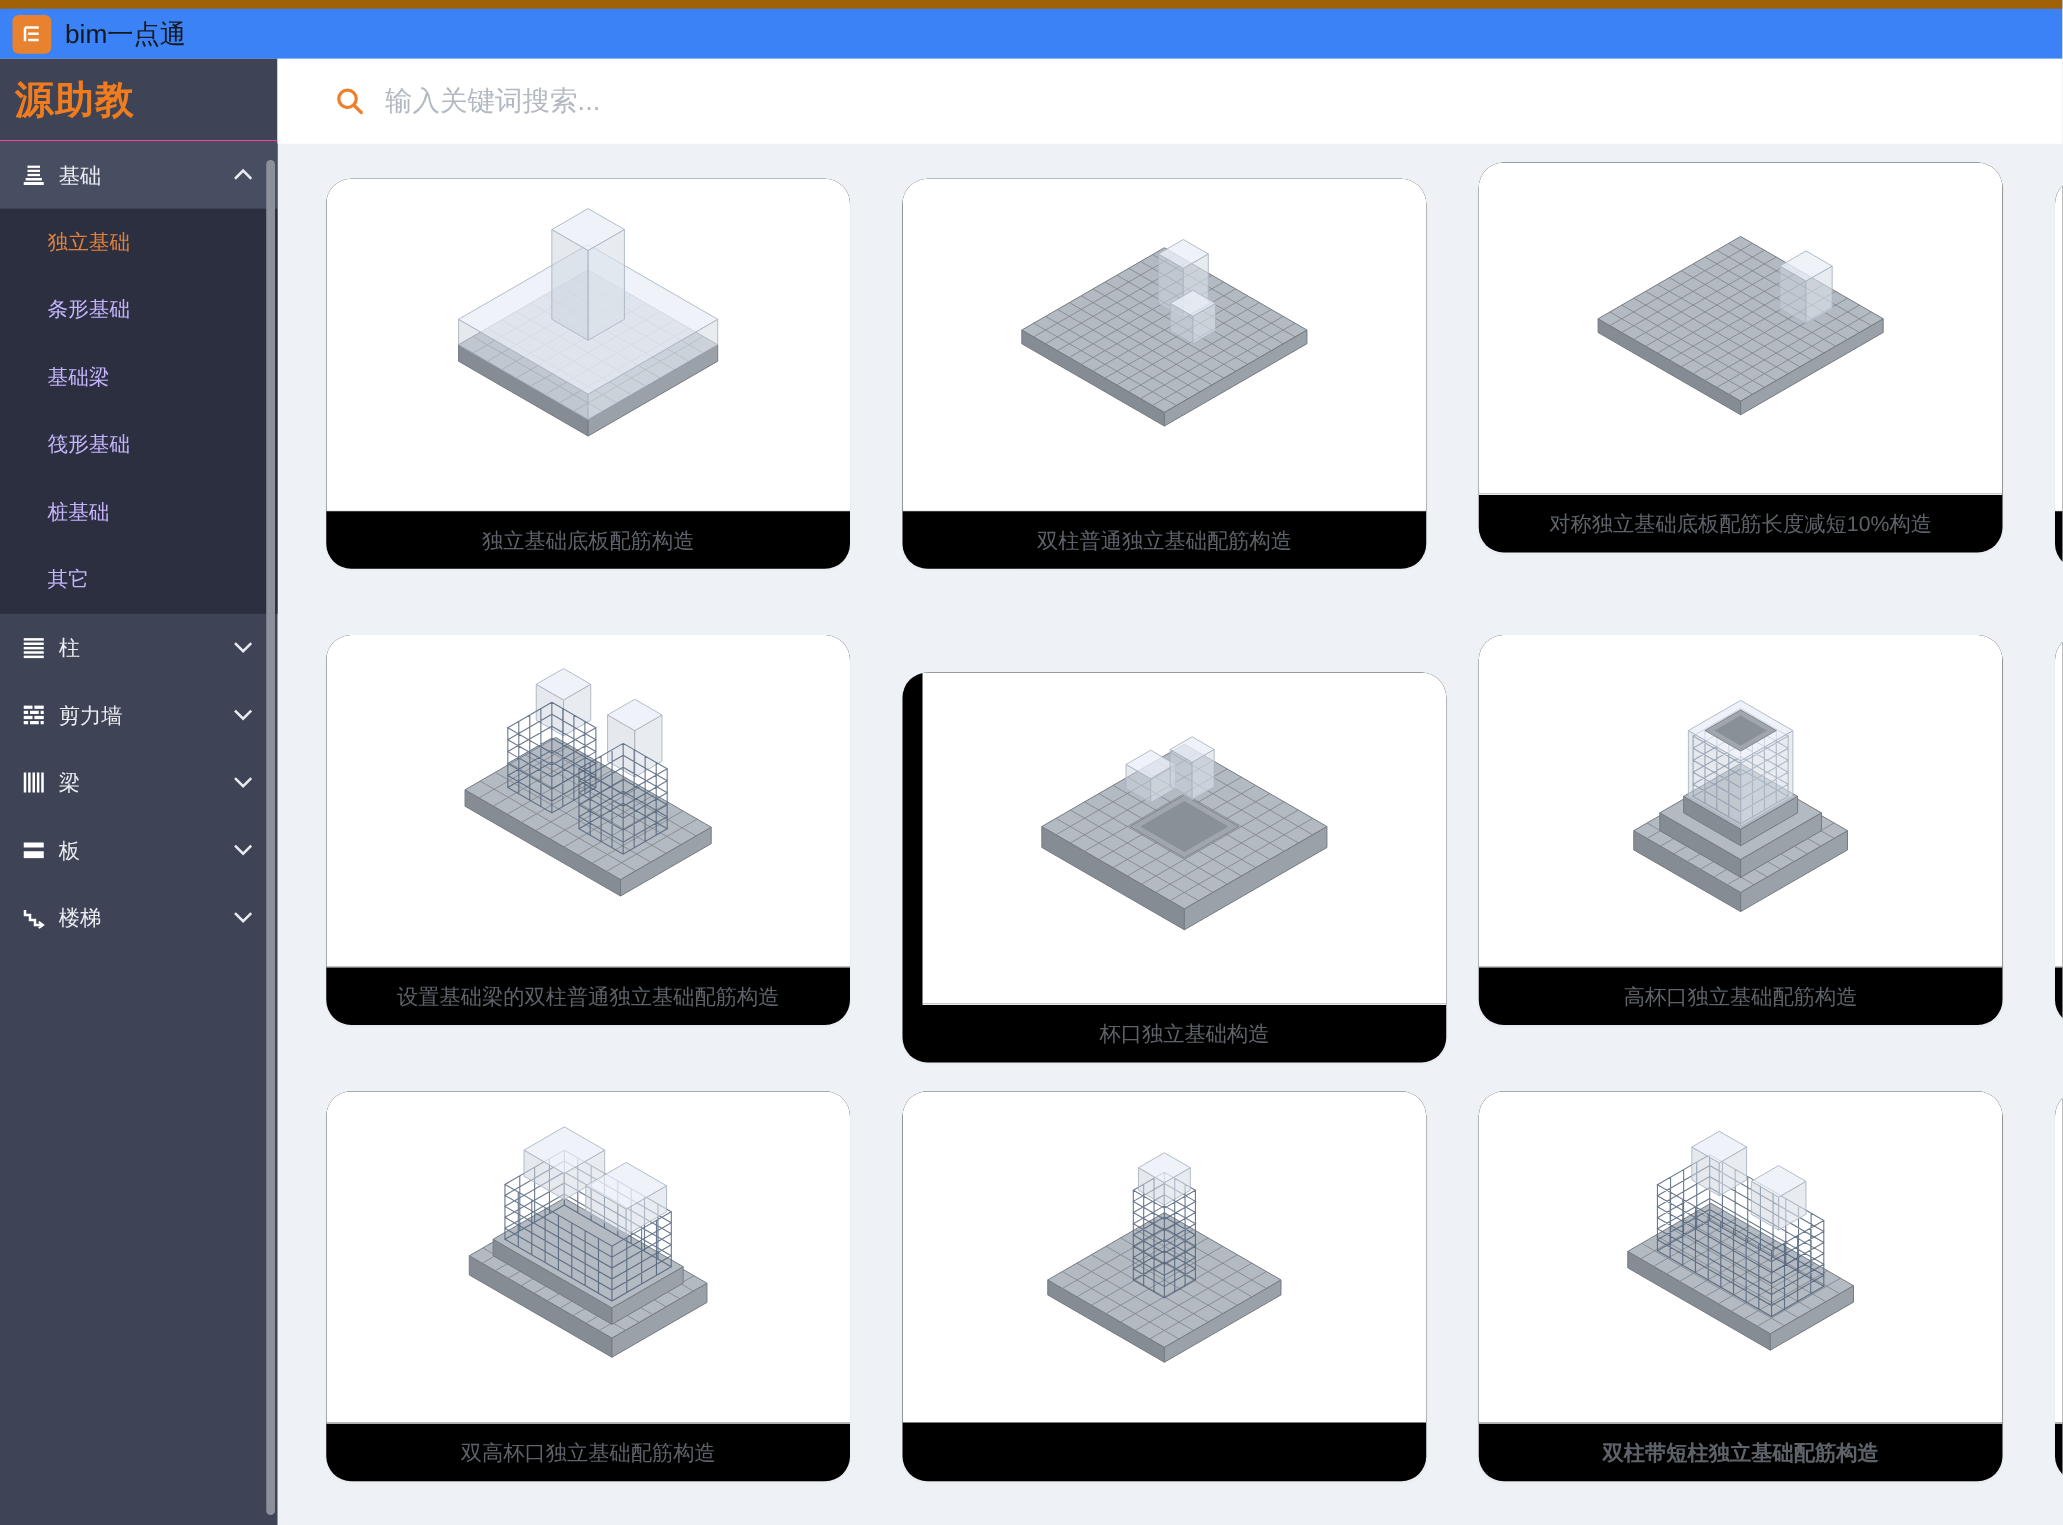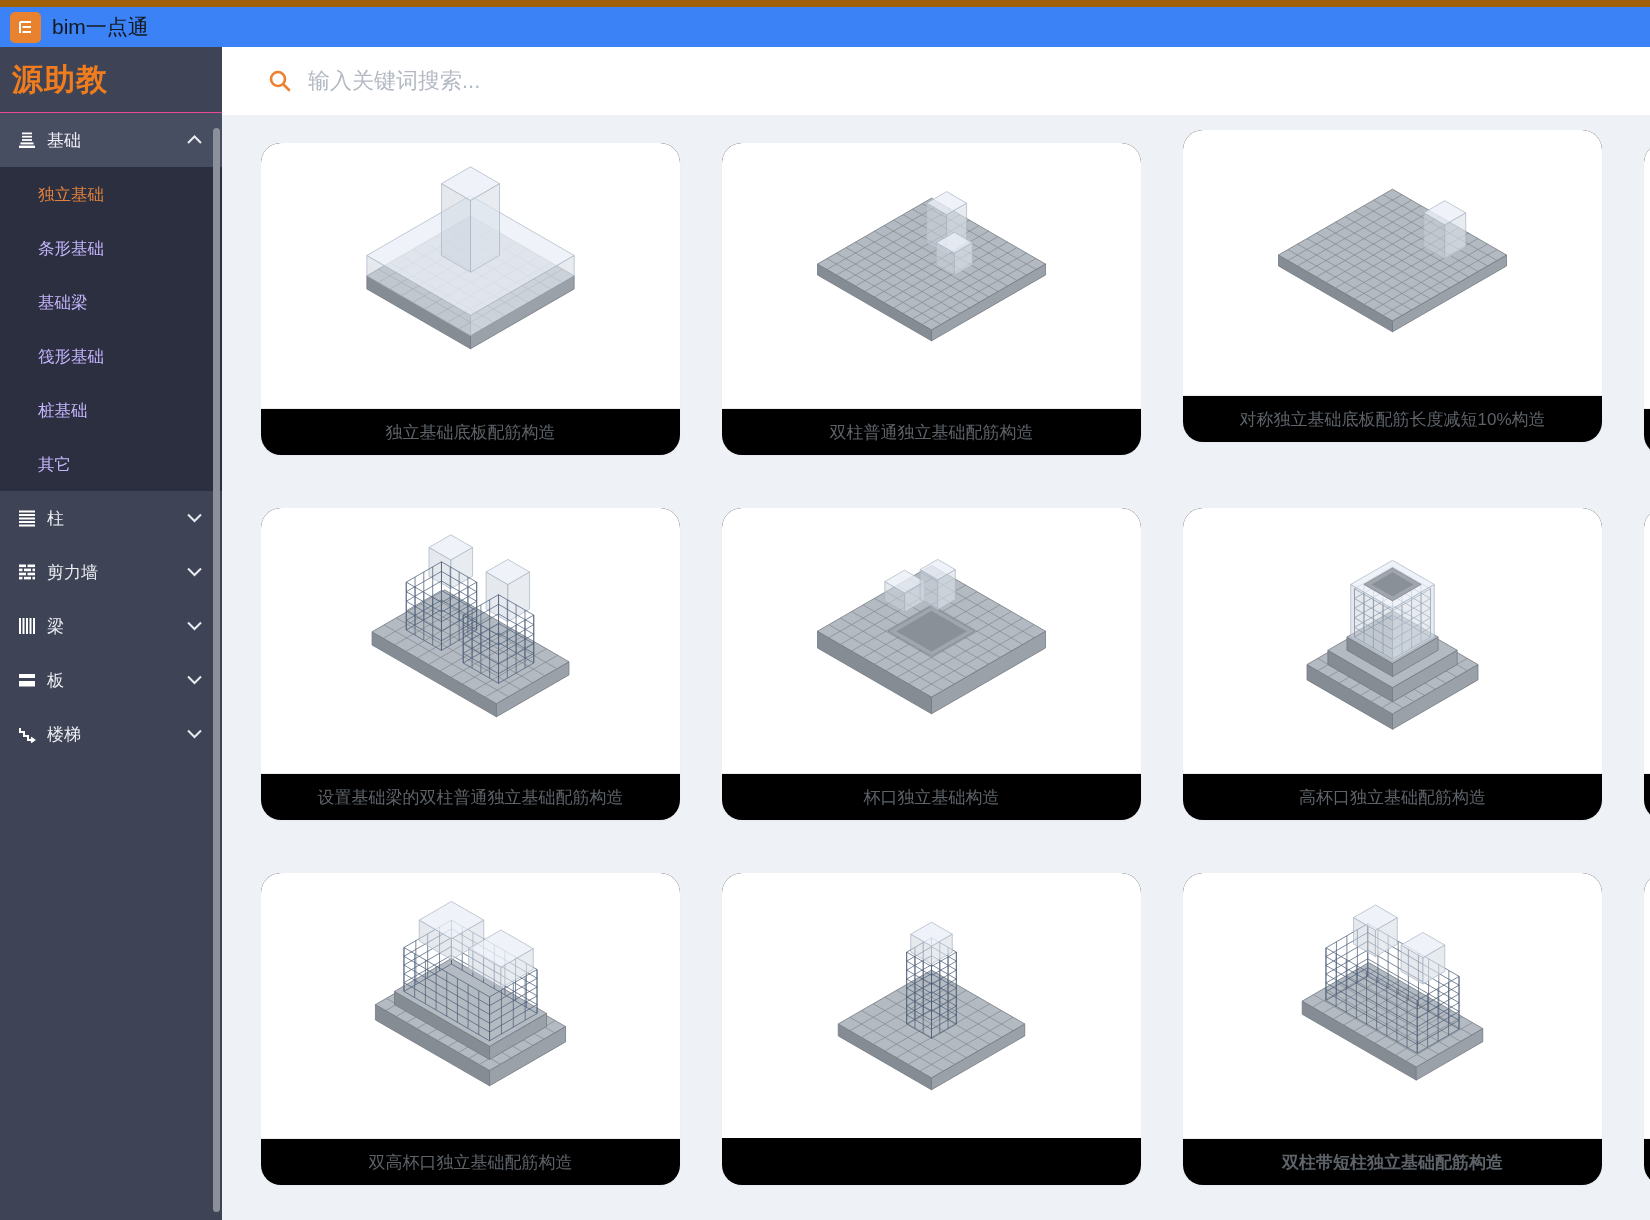--- a/index.html
+++ b/index.html
@@ -251,21 +251,21 @@
         <polygon points="212.1,68.0 190.3,80.6 190.3,51.8 212.1,39.2" fill="rgba(218,225,233,0.62)" stroke="rgba(170,181,193,0.9)" stroke-width="0.8" stroke-linejoin="round"></polygon>
         <polygon points="190.3,26.6 212.1,39.2 190.3,51.8 168.4,39.2" fill="rgba(235,240,247,0.8)" stroke="rgba(170,181,193,0.9)" stroke-width="0.8" stroke-linejoin="round"></polygon>
         <polygon points="225.6,101.0 247.4,113.6 247.4,76.4 225.6,63.8" fill="rgba(203,212,222,0.5)" stroke="rgba(170,181,193,0.9)" stroke-width="0.8" stroke-linejoin="round"></polygon>
         <polygon points="269.2,101.0 247.4,113.6 247.4,76.4 269.2,63.8" fill="rgba(218,225,233,0.62)" stroke="rgba(170,181,193,0.9)" stroke-width="0.8" stroke-linejoin="round"></polygon>
         <polygon points="247.4,51.2 269.2,63.8 247.4,76.4 225.6,63.8" fill="rgba(235,240,247,0.8)" stroke="rgba(170,181,193,0.9)" stroke-width="0.8" stroke-linejoin="round"></polygon>
         <path d="M180.9,101.6L180.9,53.6M145.6,122.0L145.6,74.0M189.7,106.7L189.7,58.7M154.4,127.1L154.4,79.1M198.6,111.8L198.6,63.8M163.2,132.2L163.2,84.2M207.4,116.9L207.4,68.9M172.1,137.3L172.1,89.3M216.2,122.0L216.2,74.0M180.9,142.4L180.9,94.4M180.9,101.6L180.9,53.6M216.2,122.0L216.2,74.0M172.1,106.7L172.1,58.7M207.4,127.1L207.4,79.1M163.2,111.8L163.2,63.8M198.6,132.2L198.6,84.2M154.4,116.9L154.4,68.9M189.7,137.3L189.7,89.3M145.6,122.0L145.6,74.0M180.9,142.4L180.9,94.4M180.9,101.6L216.2,122.0L180.9,142.4L145.6,122.0L180.9,101.6M180.9,92.0L216.2,112.4L180.9,132.8L145.6,112.4L180.9,92.0M180.9,82.4L216.2,102.8L180.9,123.2L145.6,102.8L180.9,82.4M180.9,72.8L216.2,93.2L180.9,113.6L145.6,93.2L180.9,72.8M180.9,63.2L216.2,83.6L180.9,104.0L145.6,83.6L180.9,63.2M180.9,53.6L216.2,74.0L180.9,94.4L145.6,74.0L180.9,53.6" stroke="#50617a" stroke-width="0.9" fill="none" opacity="0.85"></path>
         <path d="M238.1,134.6L238.1,86.6M202.7,155.0L202.7,107.0M246.9,139.7L246.9,91.7M211.6,160.1L211.6,112.1M255.7,144.8L255.7,96.8M220.4,165.2L220.4,117.2M264.6,149.9L264.6,101.9M229.2,170.3L229.2,122.3M273.4,155.0L273.4,107.0M238.1,175.4L238.1,127.4M238.1,134.6L238.1,86.6M273.4,155.0L273.4,107.0M229.2,139.7L229.2,91.7M264.6,160.1L264.6,112.1M220.4,144.8L220.4,96.8M255.7,165.2L255.7,117.2M211.6,149.9L211.6,101.9M246.9,170.3L246.9,122.3M202.7,155.0L202.7,107.0M238.1,175.4L238.1,127.4M238.1,134.6L273.4,155.0L238.1,175.4L202.7,155.0L238.1,134.6M238.1,125.0L273.4,145.4L238.1,165.8L202.7,145.4L238.1,125.0M238.1,115.4L273.4,135.8L238.1,156.2L202.7,135.8L238.1,115.4M238.1,105.8L273.4,126.2L238.1,146.6L202.7,126.2L238.1,105.8M238.1,96.2L273.4,116.6L238.1,137.0L202.7,116.6L238.1,96.2M238.1,86.6L273.4,107.0L238.1,127.4L202.7,107.0L238.1,86.6" stroke="#50617a" stroke-width="0.9" fill="none" opacity="0.85"></path>
       </svg></div>
   <div class="caption">设置基础梁的双柱普通独立基础配筋构造</div>
 </div>
-<div class="card" style="left:722px;top:508px;">
+<div class="card" style="left:722px;top:538px;padding-left:16px;">
   <div class="thumb"><svg viewBox="0 0 420 265" width="100%" height="100%">
         <polygon points="95.7,140.0 210.0,206.0 210.0,189.2 95.7,123.2" fill="#868c94" stroke="#747a82" stroke-width="0.8" stroke-linejoin="round"></polygon>
         <polygon points="324.3,140.0 210.0,206.0 210.0,189.2 324.3,123.2" fill="#9ba1a9" stroke="#747a82" stroke-width="0.8" stroke-linejoin="round"></polygon>
         <polygon points="210.0,57.2 324.3,123.2 210.0,189.2 95.7,123.2" fill="#b4bac1" stroke="#747a82" stroke-width="0.8" stroke-linejoin="round"></polygon>
         <path d="M221.4,63.8L107.1,129.8M232.9,70.4L118.6,136.4M244.3,77.0L130.0,143.0M255.7,83.6L141.4,149.6M267.2,90.2L152.8,156.2M278.6,96.8L164.3,162.8M290.0,103.4L175.7,169.4M301.4,110.0L187.1,176.0M312.9,116.6L198.6,182.6M198.6,63.8L312.9,129.8M187.1,70.4L301.4,136.4M175.7,77.0L290.0,143.0M164.3,83.6L278.6,149.6M152.8,90.2L267.2,156.2M141.4,96.8L255.7,162.8M130.0,103.4L244.3,169.4M118.6,110.0L232.9,176.0M107.1,116.6L221.4,182.6" stroke="#82888f" stroke-width="0.7" fill="none"></path>
         <polygon points="210.0,98.0 253.6,123.2 210.0,148.4 166.4,123.2" fill="#a0a6ae" stroke="#777d85" stroke-width="0.7" stroke-linejoin="round"></polygon>
         <polygon points="210.0,102.8 245.3,123.2 210.0,143.6 174.7,123.2" fill="#8a9098" stroke-linejoin="round"></polygon>
         <polygon points="163.2,92.6 183.0,104.0 183.0,84.8 163.2,73.4" fill="rgba(203,212,222,0.5)" stroke="rgba(170,181,193,0.9)" stroke-width="0.8" stroke-linejoin="round"></polygon>
         <polygon points="202.7,92.6 183.0,104.0 183.0,84.8 202.7,73.4" fill="rgba(218,225,233,0.62)" stroke="rgba(170,181,193,0.9)" stroke-width="0.8" stroke-linejoin="round"></polygon>
         <polygon points="183.0,62.0 202.7,73.4 183.0,84.8 163.2,73.4" fill="rgba(235,240,247,0.8)" stroke="rgba(170,181,193,0.9)" stroke-width="0.8" stroke-linejoin="round"></polygon>

